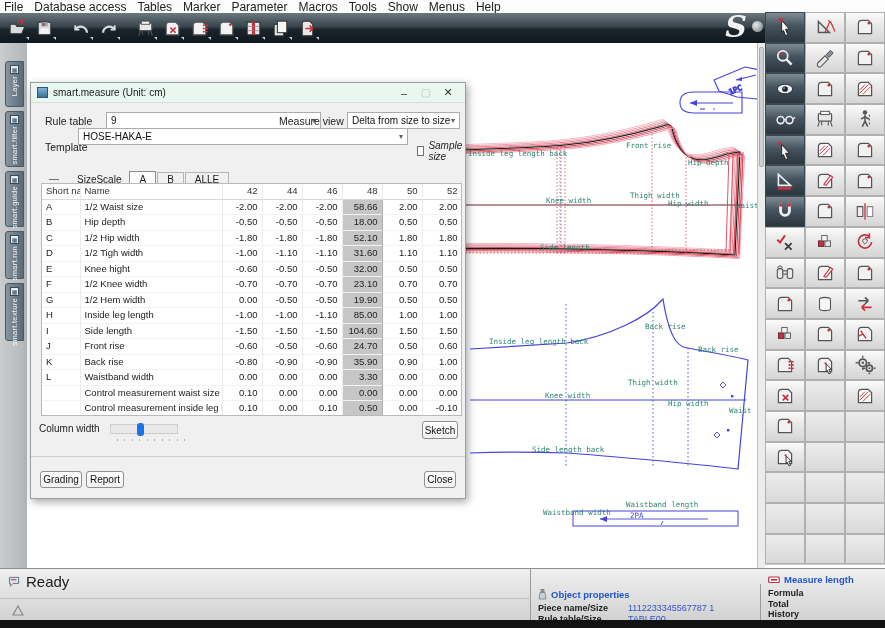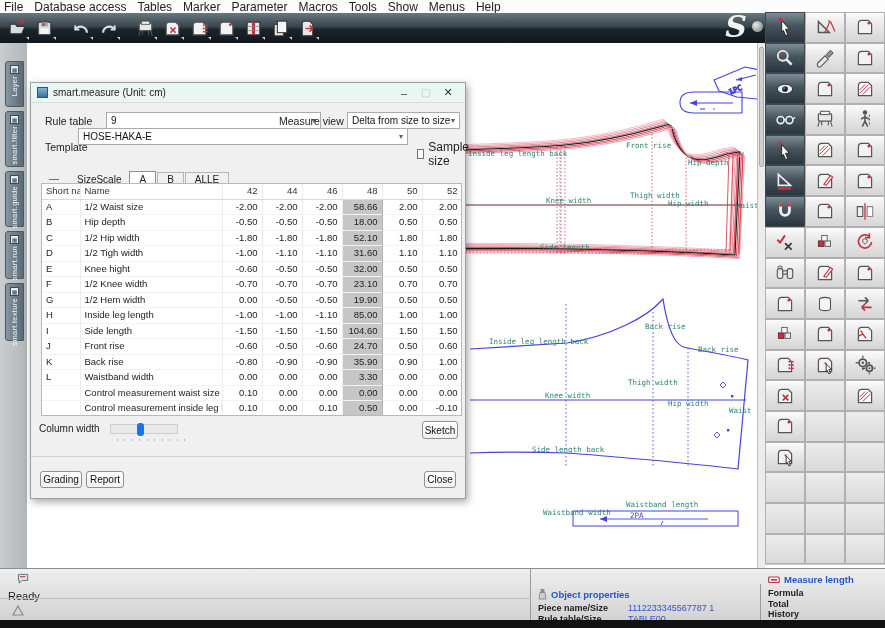--- a/index.html
+++ b/index.html
@@ -80,21 +80,21 @@
   .btn { background:linear-gradient(#ffffff,#f1f1f1); border:1px solid #8f8f8f; border-radius:3px; font-size:10px; color:#111; display:flex; align-items:center; justify-content:center; }
   #sketch-btn { position:absolute; right:7px; top:338px; width:36px; height:18px;text-align:right; }
   #dlg-sep { position:absolute; left:0; top:373px; width:100%; border-top:1px solid #cfcfcf; }
   #grading-btn { position:absolute; left:9px; top:388px; width:42px; height:17px; }
   #report-btn { position:absolute; left:55px; top:388px; width:38px; height:17px; }
   #close-btn { position:absolute; right:9px; top:388px; width:32px; height:17px; }
 
   
   #status { position:absolute; left:0; top:568px; width:885px; height:52px; background:linear-gradient(#efefef,#d2d2d2); border-top:1px solid #8e8e8e; }
   #status-left { position:absolute; left:0; top:0; width:531px; height:52px; border-right:1px solid #9a9a9a; }
-  #ready-row { position:absolute; left:8px; top:4px; display:flex; align-items:center; gap:5px; font-size:11px; color:#1d1d1d; border-bottom:none;flex-direction:column; }
+  #ready-row { position:absolute; left:8px; top:4px; display:flex; align-items:center; gap:5px; font-size:15px; color:#1d1d1d; border-bottom:none; }
   #row-div { position:absolute; left:0; top:29px; width:531px; border-top:1px solid #bdbdbd; }
   #warn-ico { position:absolute; left:12px; top:36px; }
   #obj-panel { position:absolute; left:531px; top:0; width:230px; height:52px; border-right:1px solid #9a9a9a; font-size:9px;margin-top:15px; }
   #meas-panel { position:absolute; left:761px; top:0; width:124px; height:52px; font-size:9px; }
   .panel-head { display:flex; align-items:center; gap:4px; color:#2255cc; font-weight:bold; font-size:9.5px; margin:5px 0 3px 7px; }
   .prow { display:flex; margin-left:7px; line-height:10.5px; }
   .prow .pl { font-weight:bold; color:#1d1d1d; width:90px; }
   .prow .pv { color:#3355cc; }
   #bottombar { position:absolute; left:0; top:620px; width:885px; height:8px; background:#121212; }
 </style>
@@ -665,21 +665,21 @@
 
   <div class="dlg-row" style="left:14px; top:58px;">
     <span class="dlg-label">Template</span>
   </div>
   <div class="combo" style="position:absolute; left:47px; top:45px; width:330px;">
     <span>HOSE-HAKA-E</span>
       <span class="chev">▾</span>
   </div>
   <div class="dlg-row" style="left:386px; top:57px;">
     <span class="chkbox"></span>
-    <span style="font-size:12px;">Sample size</span>
+    <span style="font-size:10px;font-style:italic;">Sample size</span>
   </div>
 
   <div id="scale-row">
     <span class="dash-box">—</span>
     <span class="ss-label">SizeScale</span>
     <span class="ss-tab active">A</span>
     <span class="ss-tab">B</span>
     <span class="ss-tab">ALLE</span>
   </div>
 

